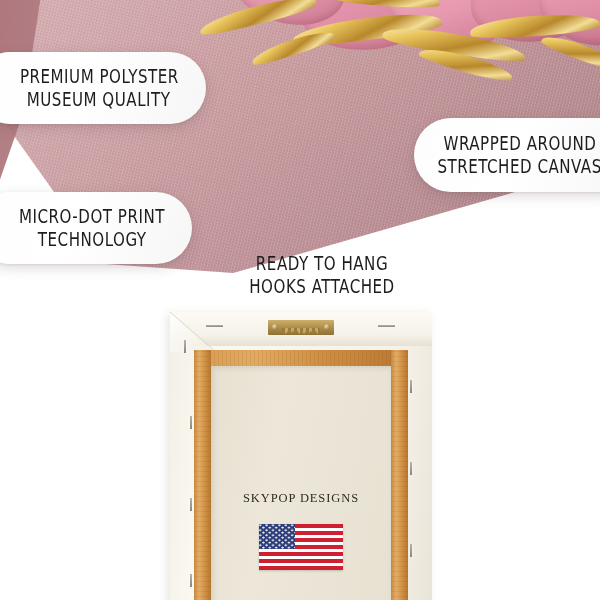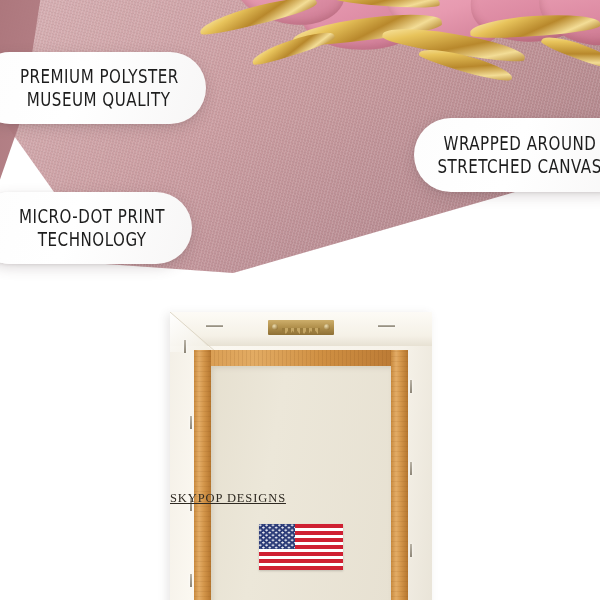--- a/index.html
+++ b/index.html
@@ -177,25 +177,25 @@
   }
   .staple.h { width: 17px; height: 2px; }
   .staple.v { width: 2px; height: 13px; }
 
   
   .brand {
     position: absolute;
     left: 0;
     right: 0;
     top: 179px;
+    text-align: center;
     font-family: "Liberation Serif", serif;
     font-size: 12.5px;
     letter-spacing: 0.9px;
     color: #2f2a22;
-    text-decoration: underline;
   }
   .flag {
     position: absolute;
     left: 50%;
     transform: translateX(-50%);
     top: 212px;
     width: 84px;
     height: 46px;
     background:
       repeating-linear-gradient(180deg,
@@ -362,14 +362,18 @@
   <div class="badge" id="badge-micro">
     <span>MICRO-DOT PRINT</span>
     <span>TECHNOLOGY</span>
   </div>
 
   <div class="badge" id="badge-wrapped">
     <span>WRAPPED AROUND</span>
     <span>STRETCHED CANVAS</span>
   </div>
 
+  <div class="caption">
+    <span>READY TO HANG</span>
+    <span>HOOKS ATTACHED</span>
+  </div>
 
 </div>
 
 </body></html>

